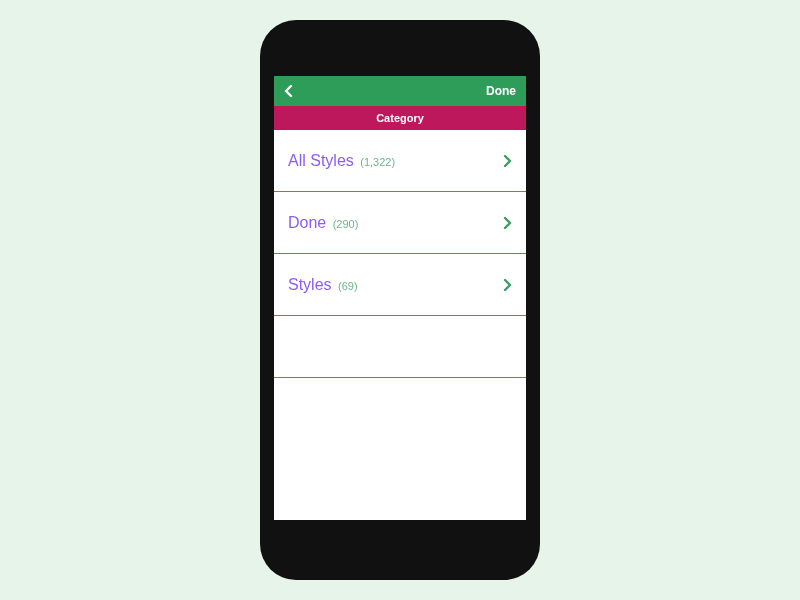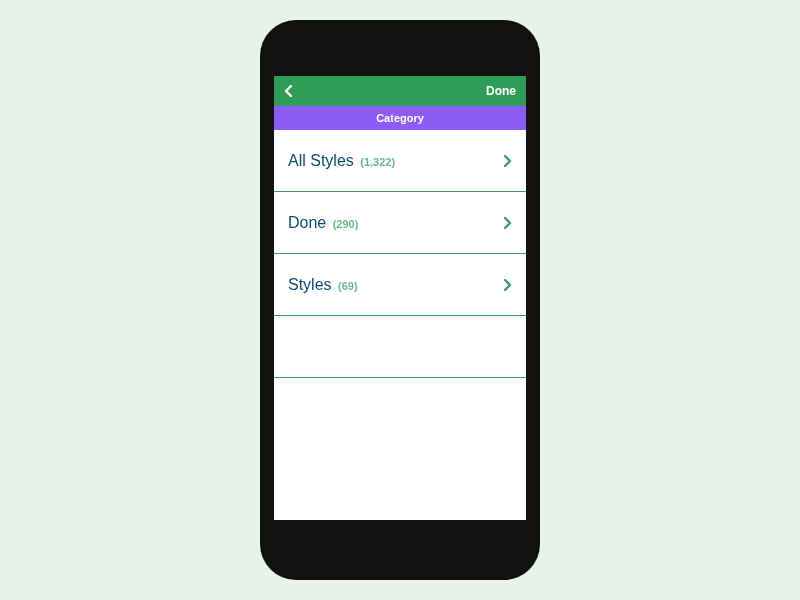--- a/index.html
+++ b/index.html
@@ -33,21 +33,21 @@
     display: flex;
     align-items: center;
     justify-content: space-between;
     padding: 0 10px;
     color: #fff;
     font-size: 12px;
     font-weight: 700;
   }
   .navbar .back svg { display: block; }
   .subheader {
-    background: #8b5cf6;
+    background: #be185d;
     height: 24px;
     display: flex;
     align-items: center;
     justify-content: center;
     color: #fff;
     font-size: 11px;
     font-weight: 700;
   }
   .list {
     flex: 1;
@@ -56,28 +56,28 @@
   .row {
     height: 62px;
     border-bottom: 1px solid #3a9e62;
     display: flex;
     align-items: center;
     justify-content: space-between;
     padding: 0 14px;
     background: #fff;
   }
   .row .label {
-    color: #0c4a6e;
+    color: #8b5cf6;
     font-size: 16px;
     font-weight: 400;
   }
   .row .count {
     color: #3a9e62;
     font-size: 11px;
-    font-weight: 700;
+    font-weight: 400;
     opacity: 0.75;
     margin-left: 2px;
     margin-top: 8px;
   }
   .row .chev svg { display: block; }
 </style>
 </head>
 <body>
 
 <div class="phone">

